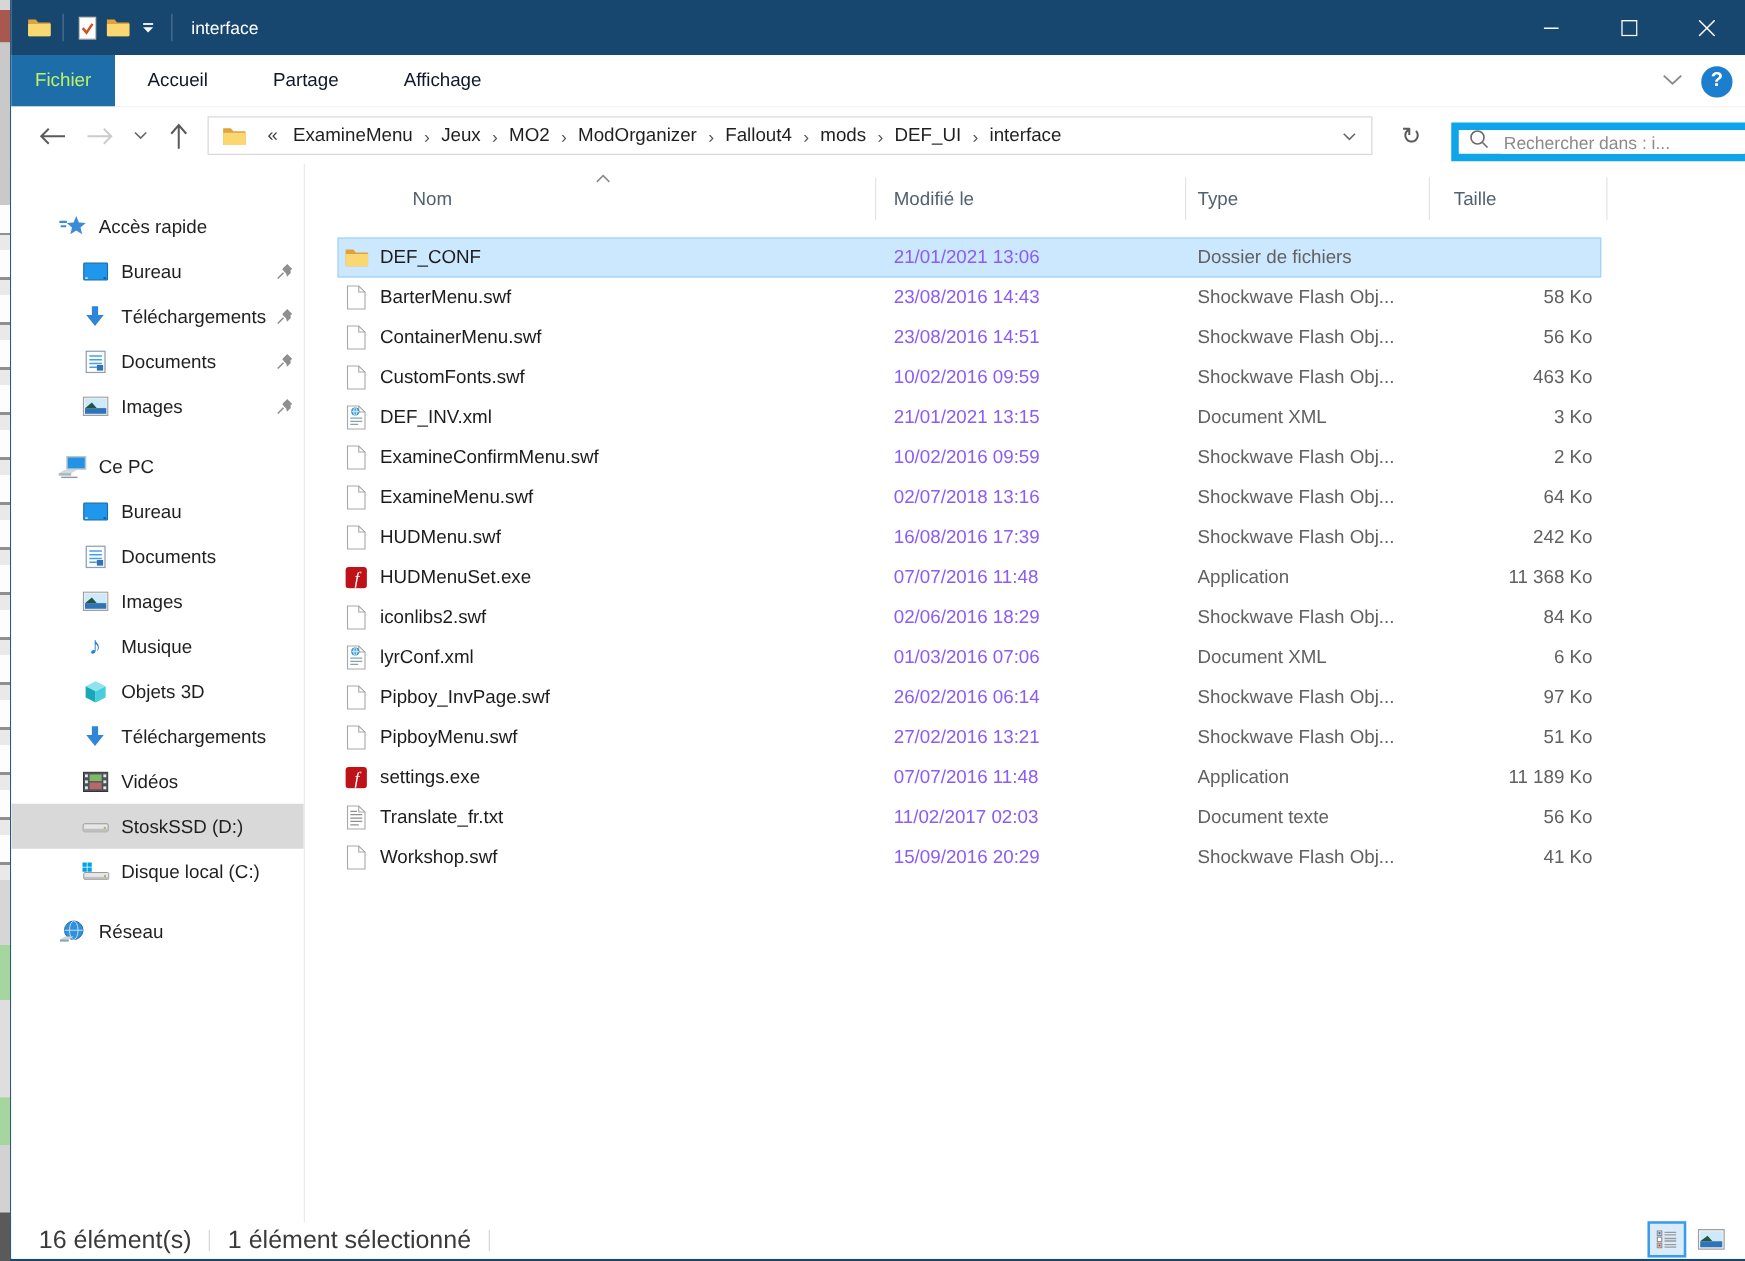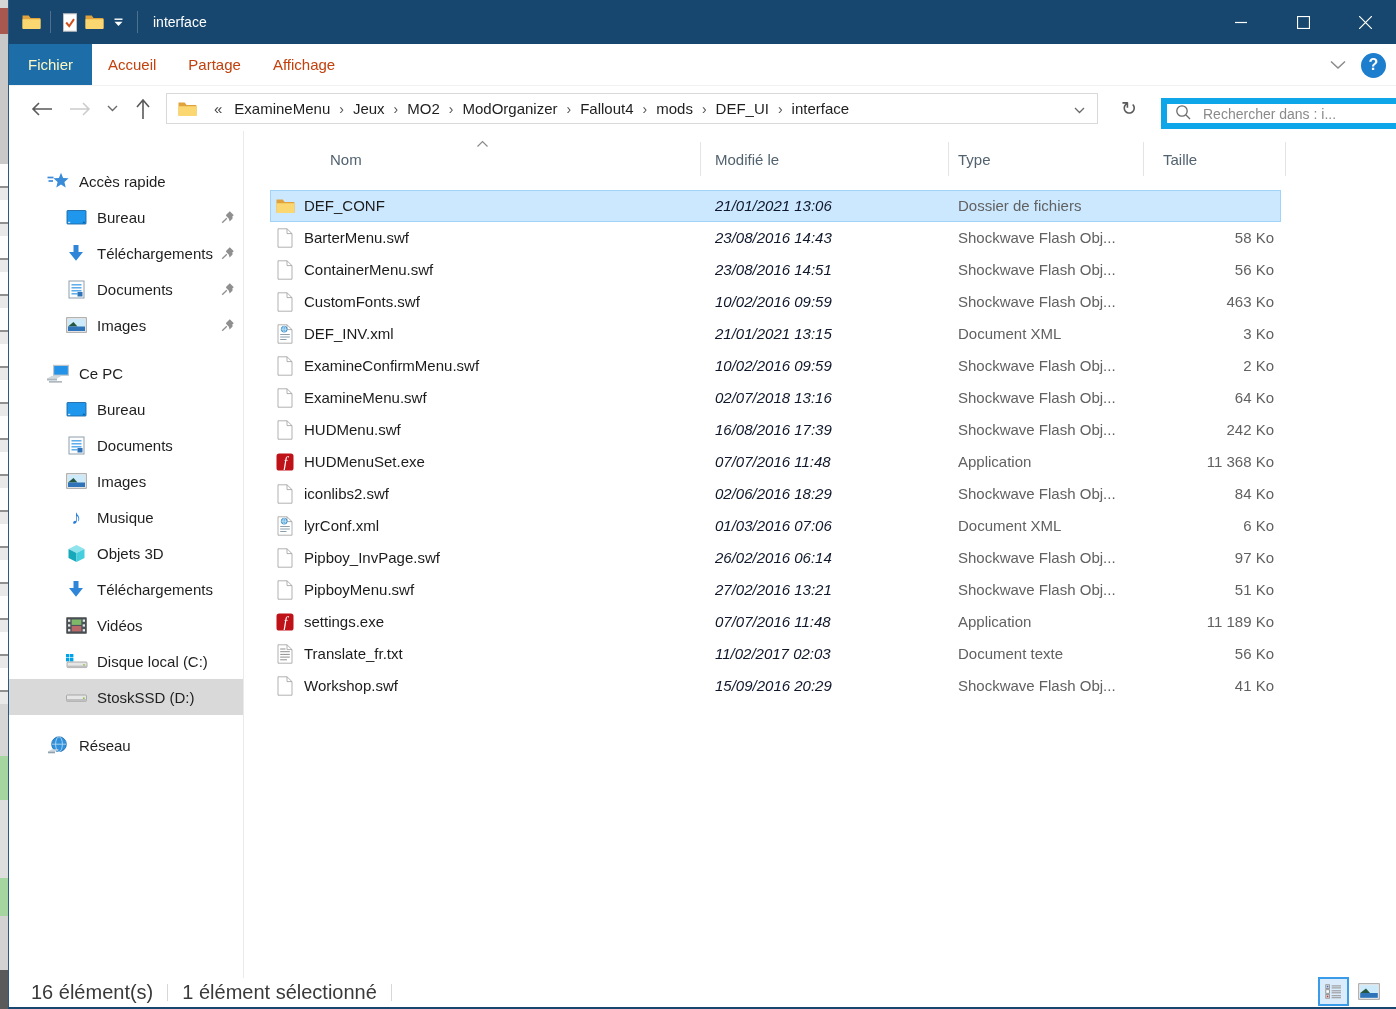--- a/index.html
+++ b/index.html
@@ -25,22 +25,22 @@
   .titlebar { position:relative; height:44px; background:#17476e; display:flex; align-items:center; }
   .qat { display:flex; align-items:center; padding-left:10px; }
   .qat-icon { display:flex; align-items:center; justify-content:center; width:24px; height:24px; cursor:default; }
   .qat-sep { width:1px; height:22px; background:#4e718f; margin:0 7px; }
   .win-title { color:#fff; font-size:14px; margin-left:8px; }
   .win-controls { position:absolute; right:0; top:0; height:44px; display:flex; }
   .wbtn { width:62px; height:44px; display:flex; align-items:center; justify-content:center; }
 
   
   .tabrow { position:relative; height:42px; background:#fff; display:flex; align-items:stretch; border-bottom:1px solid #f2f2f2; }
-  .file-tab { width:83px; background:#1d6da8; color:#fef9c3; font-size:15px; display:flex; align-items:center; justify-content:center; }
-  .tab { padding:0 16px; font-size:15px; color:#c2410c; display:flex; align-items:center; }
+  .file-tab { width:83px; background:#1d6da8; color:#bef264; font-size:15px; display:flex; align-items:center; justify-content:center; }
+  .tab { padding:0 26px; font-size:15px; color:#0f172a; display:flex; align-items:center; }
   .tabrow-right { position:absolute; right:10px; top:0; height:42px; display:flex; align-items:center; gap:14px; }
   .help-circle { width:25px; height:25px; border-radius:50%; background:#1d7ece; color:#fff; font-size:16px; font-weight:bold;
                  display:flex; align-items:center; justify-content:center; }
 
   
   .navbar { position:relative; height:45px; background:#fff; }
   .nav-arrows { position:absolute; left:14px; top:0; height:45px; display:flex; align-items:center; }
   .nav-btn { display:flex; align-items:center; justify-content:center; height:34px; }
   .addressbar { position:absolute; left:157px; top:7px; width:932px; height:31px; background:#fff;
                 border:1px solid #d9d9d9; display:flex; align-items:center; padding-left:8px; font-size:15px; color:#1f1f1f; }
@@ -73,21 +73,21 @@
   .hdr { position:absolute; top:20px; font-size:15px; color:#52626f; }
   .hdr.h0 { left:45px;margin-left:41px; } .hdr.h1 { left:471px; } .hdr.h2 { left:714px; } .hdr.h3 { left:919px; }
   .hsep { position:absolute; top:11px; height:34px; width:1px; background:#e4e4e4; }
   .sortcaret { position:absolute; left:232px; top:3px; }
 
   .rows { position:absolute; top:59px; left:0; right:0; }
   .frow { height:32px; position:relative; font-size:15px; }
   .frow .rowsel { position:absolute; left:26px; top:0; width:1011px; height:32px; background:#cce8ff; border:1px solid #9fd3f8; }
   .c-icon { position:absolute; left:31px; top:6px; width:20px; height:20px; display:flex; align-items:center; justify-content:center; }
   .c-name { position:absolute; left:60px; top:7px; color:#1c1c1c; white-space:nowrap; }
-  .c-mod  { position:absolute; left:471px; top:7px; color:#0f172a; white-space:nowrap;font-style:italic; }
+  .c-mod  { position:absolute; left:471px; top:7px; color:#8b5cf6; white-space:nowrap; }
   .c-type { position:absolute; left:714px; top:7px; color:#616161; white-space:nowrap; }
   .c-size { position:absolute; left:860px; top:7px; width:170px; color:#616161; text-align:right; white-space:nowrap; }
 
   
   .statusbar { position:absolute; left:0; right:0; bottom:0; height:29px; background:#fff; display:flex; align-items:center;
                font-size:20px; color:#3a3a3a; padding-left:22px; }
   .st-sep { width:1px; height:17px; background:#d7d7d7; margin:0 14px; }
   .viewbtns { position:absolute; right:12px; bottom:1px; display:flex; align-items:center; gap:4px; }
   .vbtn { width:31px; height:29px; display:flex; align-items:center; justify-content:center; background:#fff; }
   .vbtn.active { background:#daecfb; border:2px solid #3a9be9; }
@@ -398,45 +398,45 @@
                   <rect x="16.7" y="2.5" width="2.3" height="2.3"></rect>
                   <rect x="16.7" y="7.3" width="2.3" height="2.3"></rect>
                   <rect x="16.7" y="12.1" width="2.3" height="2.3"></rect>
                 </g>
                 <rect x="5.7" y="2.5" width="9.6" height="5.4" fill="#7fb868"></rect>
                 <rect x="5.7" y="9" width="9.6" height="5.4" fill="#b86868"></rect>
               </svg>
             </span>
             <span class="sb-label">Vidéos</span>
           </div>
+          <div class="sb-item level1 selected">
+            <span class="sb-icon">
+              <svg width="23" height="17" viewBox="0 0 23 17">
+                <rect x="1.5" y="6" width="20" height="6.4" rx="1" fill="#e6e6e6" stroke="#9b9b9b" stroke-width="0.8"></rect>
+                <rect x="1.5" y="10" width="20" height="2.4" fill="#bfbfbf"></rect>
+                <circle cx="18.8" cy="9.2" r="0.9" fill="#86c440"></circle>
+              </svg>
+            </span>
+            <span class="sb-label">StoskSSD (D:)</span>
+          </div>
           <div class="sb-item level1">
             <span class="sb-icon">
               <svg width="23" height="17" viewBox="0 0 23 17">
                 <g fill="#00a2e8">
                   <rect x="1" y="1" width="3.4" height="3.4"></rect>
                   <rect x="5" y="1" width="3.4" height="3.4"></rect>
                   <rect x="1" y="5" width="3.4" height="3.4"></rect>
                   <rect x="5" y="5" width="3.4" height="3.4"></rect>
                 </g>
                 <rect x="2" y="9" width="20" height="5.6" rx="1" fill="#e6e6e6" stroke="#9b9b9b" stroke-width="0.8"></rect>
                 <rect x="2" y="12.6" width="20" height="2" fill="#bfbfbf"></rect>
                 <circle cx="19" cy="11.8" r="0.9" fill="#86c440"></circle>
               </svg>
             </span>
             <span class="sb-label">Disque local (C:)</span>
-          </div>
-          <div class="sb-item level1 selected">
-            <span class="sb-icon">
-              <svg width="23" height="17" viewBox="0 0 23 17">
-                <rect x="1.5" y="6" width="20" height="6.4" rx="1" fill="#e6e6e6" stroke="#9b9b9b" stroke-width="0.8"></rect>
-                <rect x="1.5" y="10" width="20" height="2.4" fill="#bfbfbf"></rect>
-                <circle cx="18.8" cy="9.2" r="0.9" fill="#86c440"></circle>
-              </svg>
-            </span>
-            <span class="sb-label">StoskSSD (D:)</span>
           </div>
           <div class="sb-gap"></div>
           <div class="sb-item level0">
             <span class="sb-icon">
               <svg width="22" height="19" viewBox="0 0 22 19">
                 <circle cx="12" cy="8.2" r="7.4" fill="#3090dc" stroke="#1f6fae" stroke-width="0.8"></circle>
                 <ellipse cx="12" cy="8.2" rx="3.4" ry="7.4" fill="none" stroke="#bfe0f5" stroke-width="0.8"></ellipse>
                 <line x1="4.6" y1="8.2" x2="19.4" y2="8.2" stroke="#bfe0f5" stroke-width="0.8"></line>
                 <path d="M1 15.5 l4 -2.3 h7 l-4 2.3 z" fill="#cdd7dd"></path>
                 <rect x="1" y="15.5" width="7" height="1.8" fill="#8fa2ad"></rect>

